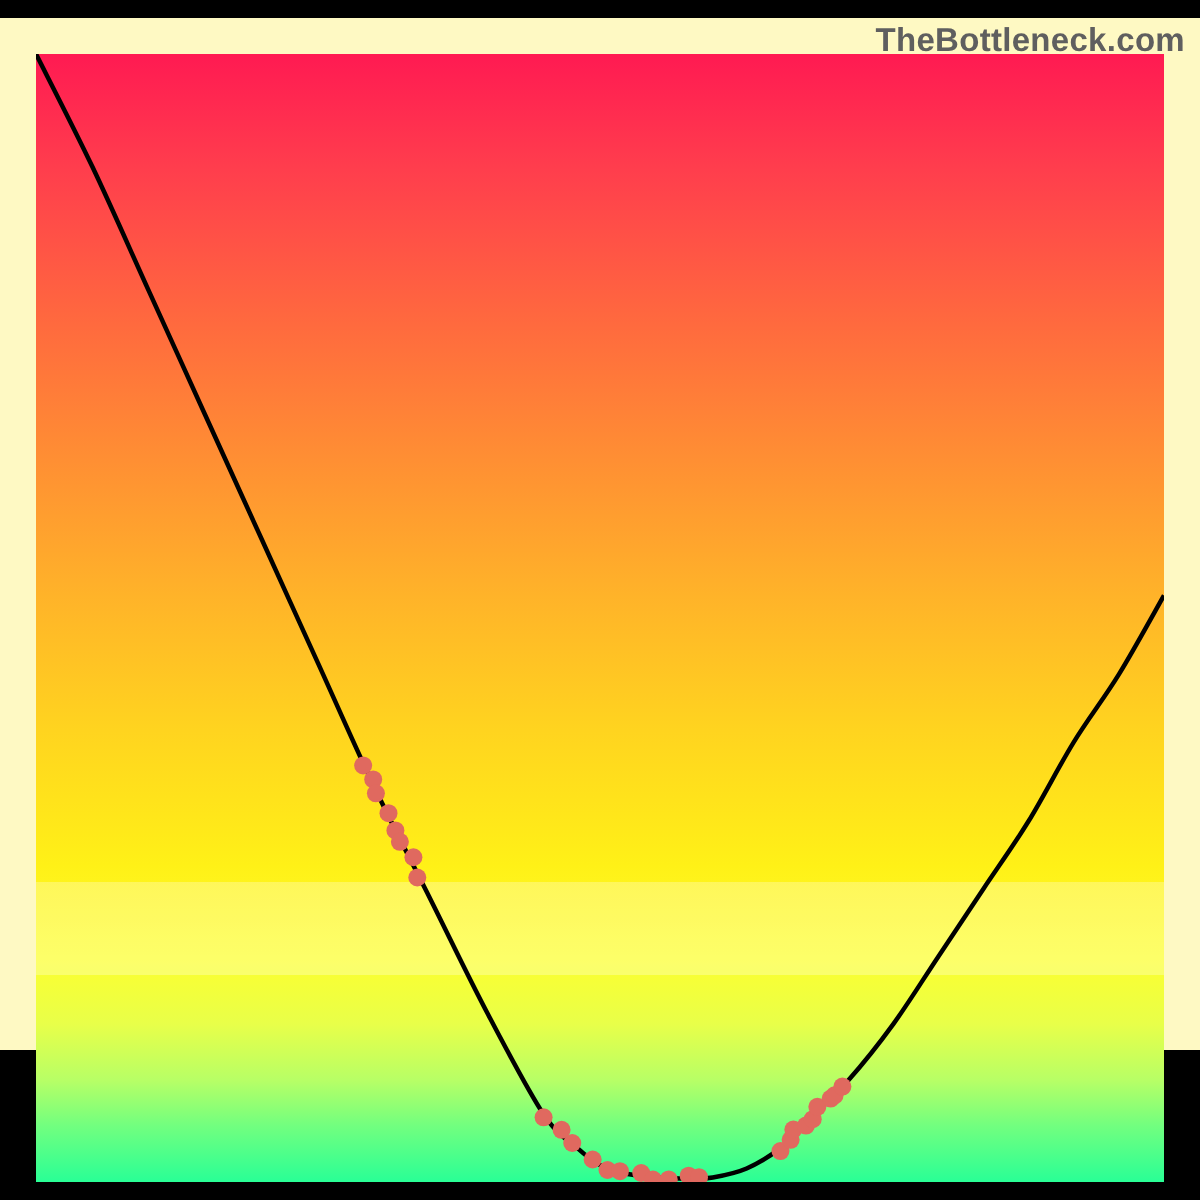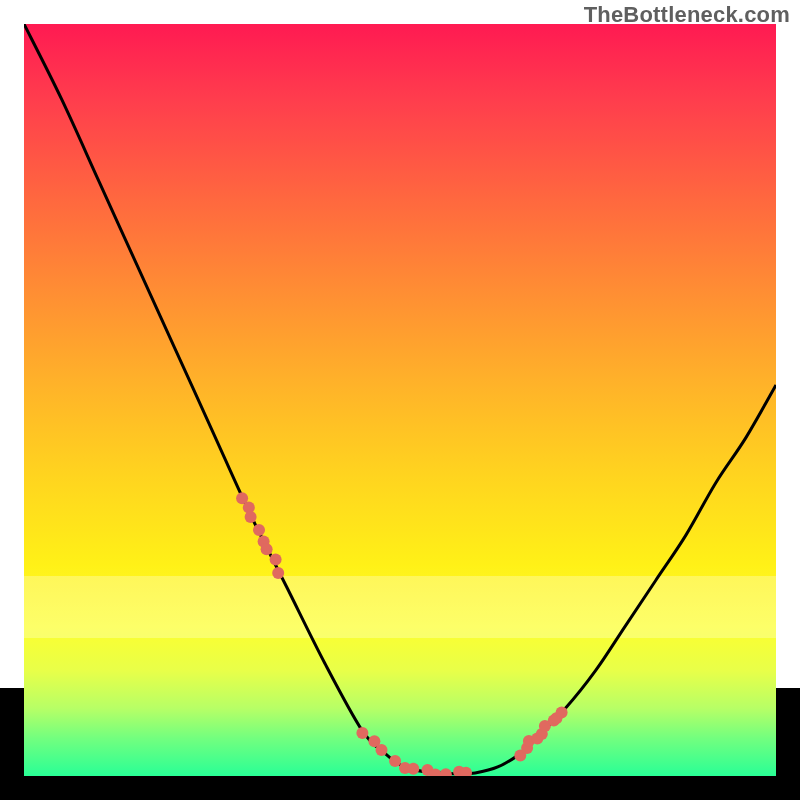--- a/index.html
+++ b/index.html
@@ -6,24 +6,24 @@
     margin: 0;
     padding: 0;
     width: 800px;
     height: 800px;
     background: #000;
     overflow: hidden;
   }
   .frame {
     position: absolute;
     left: 0;
-    top: 0;
+    top: 12px;
     width: 800px;
     height: 688px;
-    background: #ffffff;
+    background: #fef9c3;
   }
   .plot {
     position: absolute;
     left: 24px;
     top: 24px;
     width: 752px;
     height: 752px;
     overflow: hidden;
   }
   .gradient {

